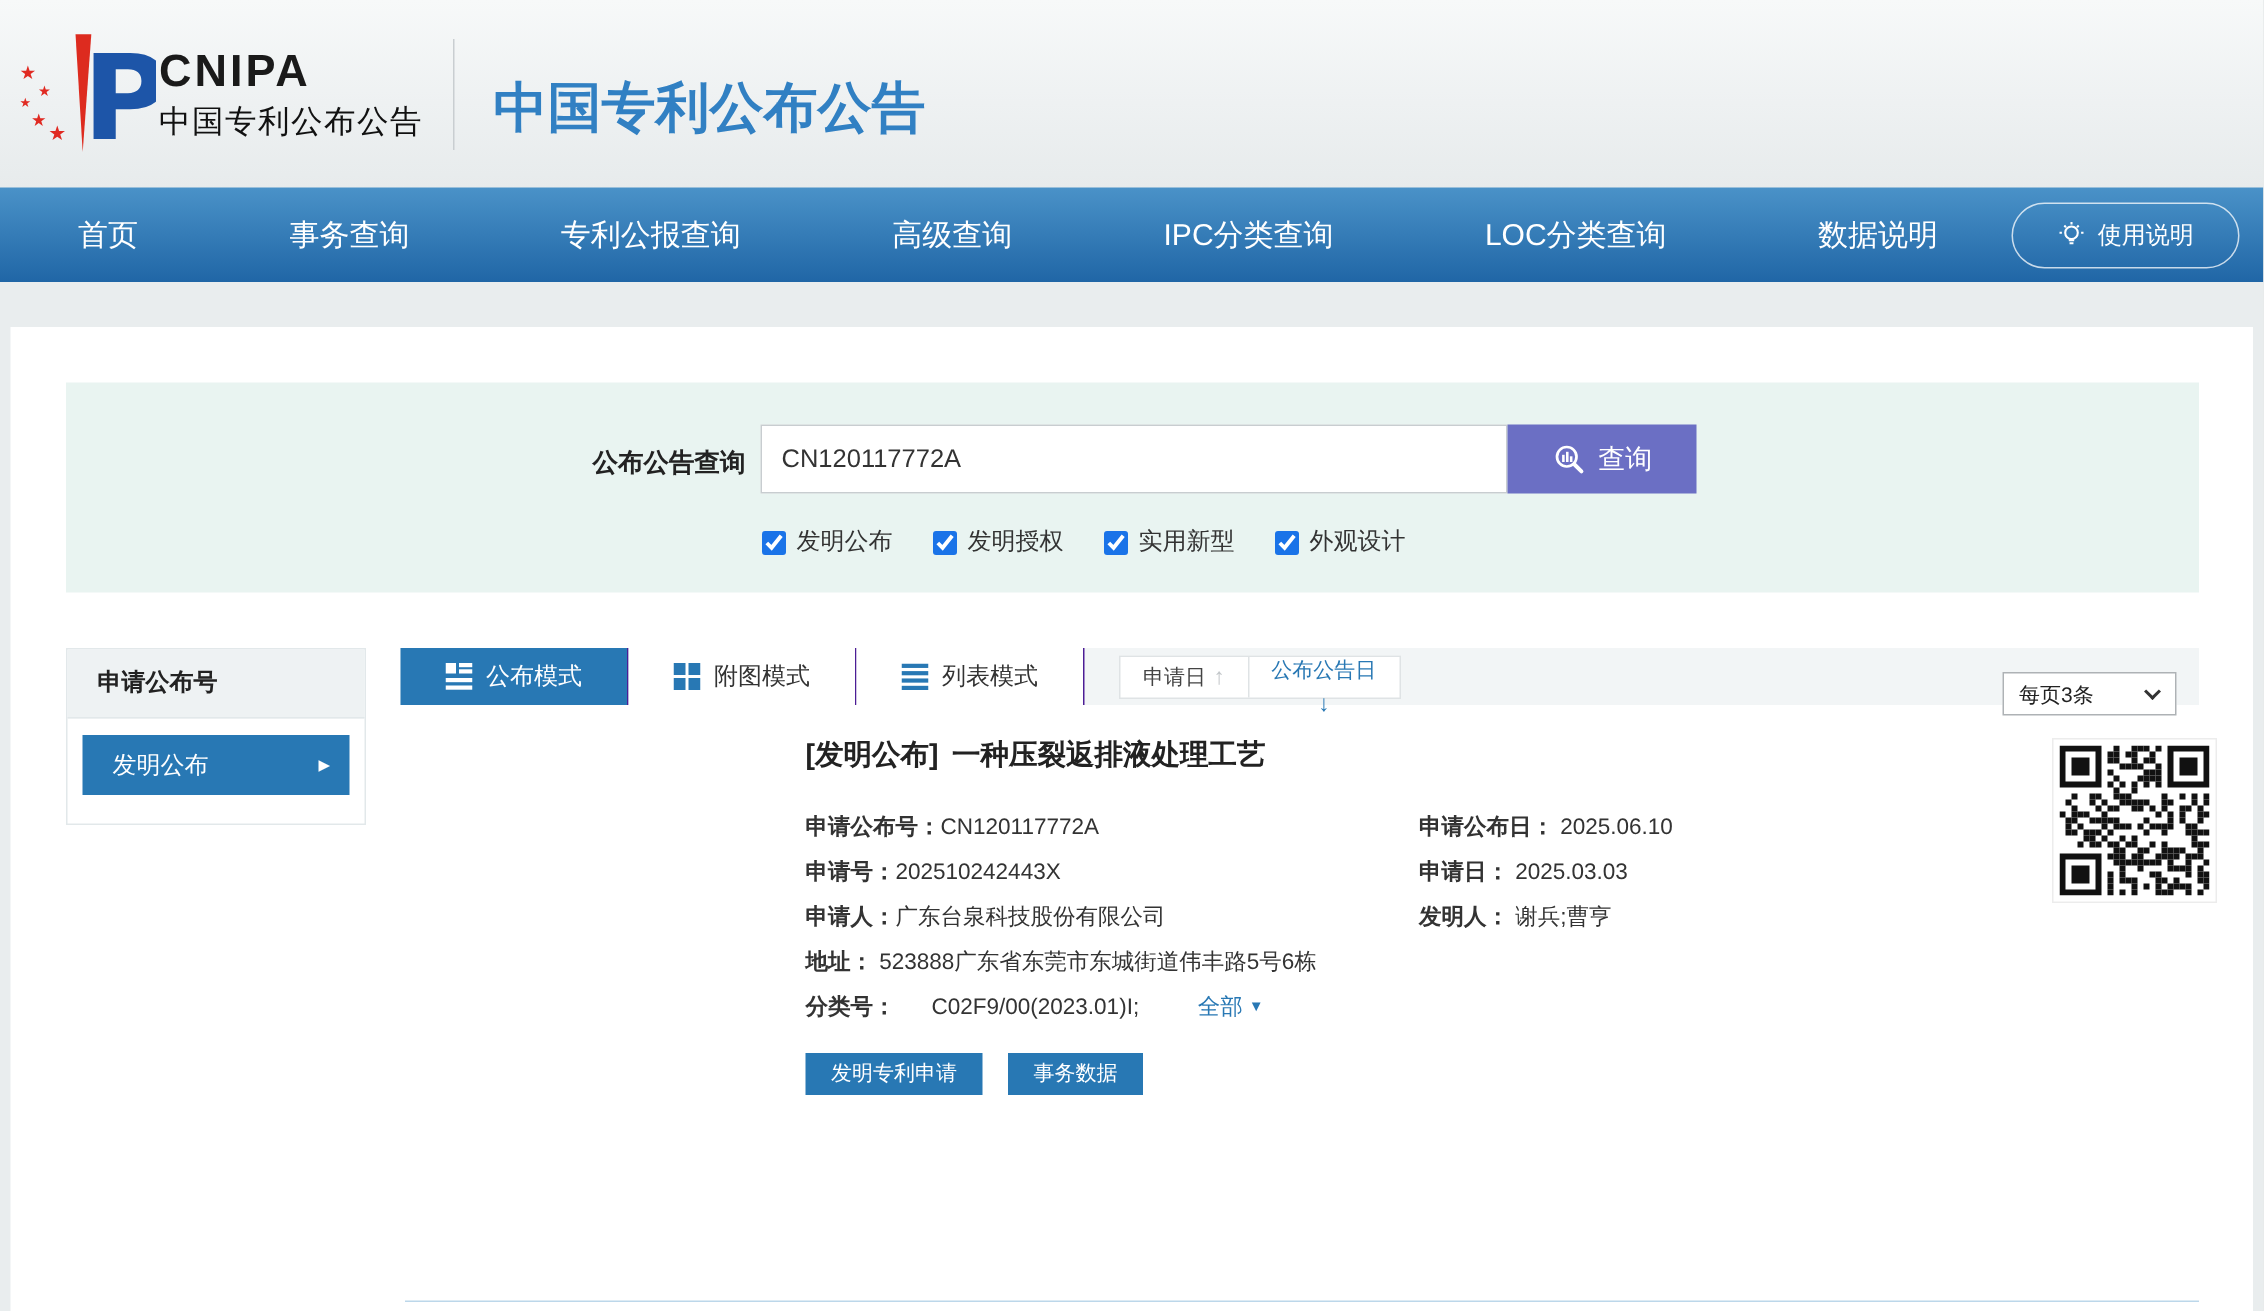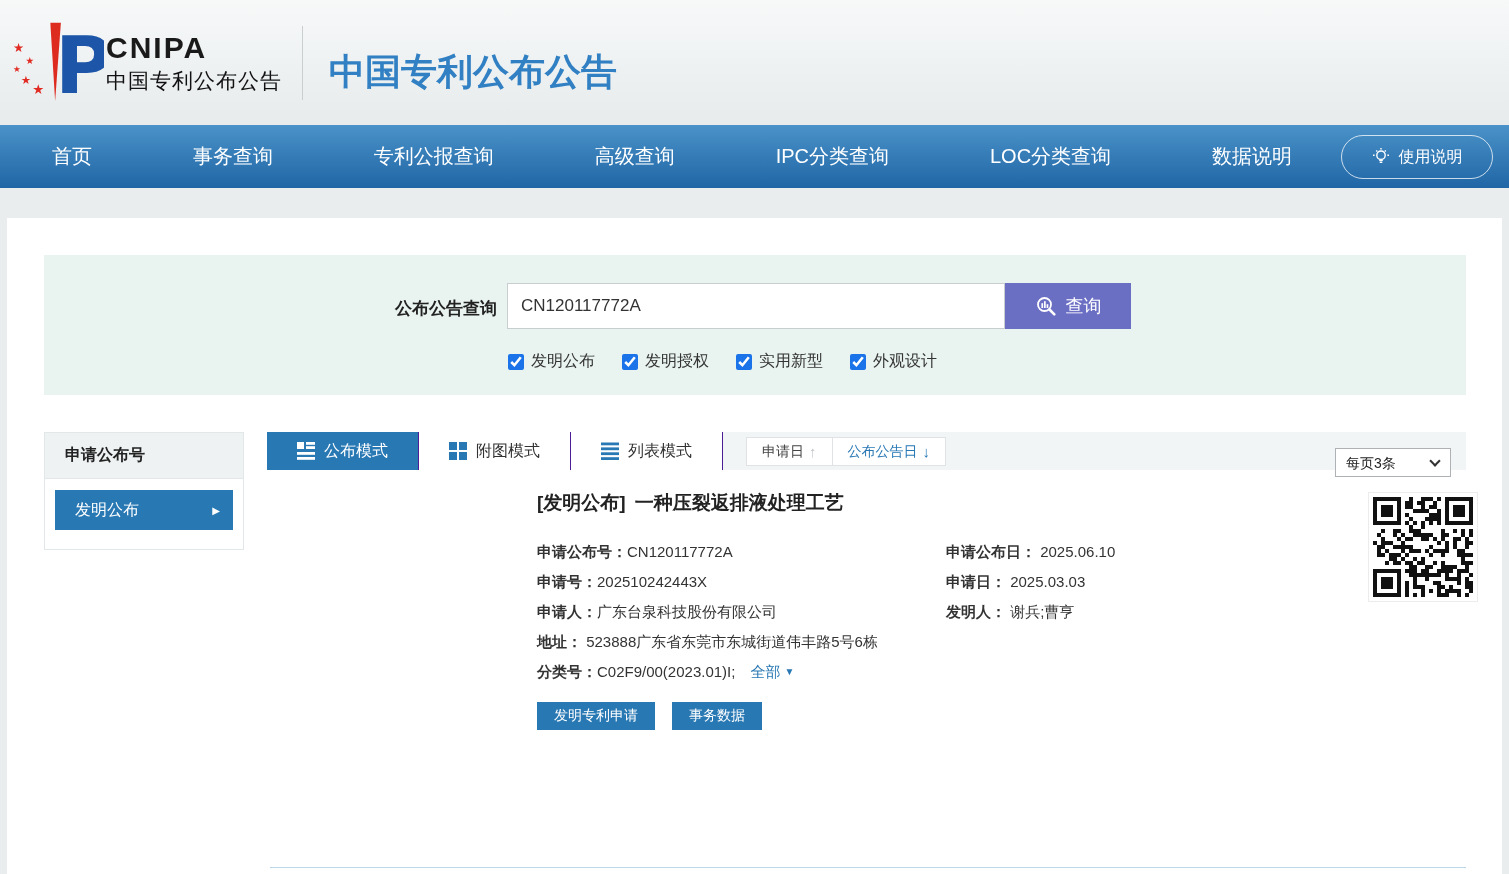--- a/index.html
+++ b/index.html
@@ -60,21 +60,21 @@
   .tab { width:152px; height:38px; display:flex; align-items:center; justify-content:center; gap:9px;
     background:#fff; border-right:1px solid #4c1d95; font-size:16px; color:#333; cursor:pointer; }
   .tab svg { color:#2878b4; }
   .tab.active { background:#2878b4; color:#fff; }
   .tab.active svg { color:#fff; }
   .sort-group { position:absolute; left:479px; top:5px; height:29px; display:flex;
     border:1px solid #dfe3e5; background:#fff; }
   .sort-btn { display:flex; align-items:center; gap:5px; padding:0 15px; font-size:14px; color:#444;
     cursor:pointer; }
   .sort-btn + .sort-btn { border-left:1px solid #dfe3e5; }
-  .sort-btn.active { color:#2878b4; }
+  .sort-btn.active { color:#2878b4;flex-direction:column; }
   .sort-arrow { font-weight:bold; font-size:15px; }
   .sort-btn:not(.active) .sort-arrow { color:#c3c7ca; }
   .page-size { position:absolute; left:1068px; top:16px; width:116px; height:29px; }
   .page-size select { width:100%; height:100%; font-size:14px; border:1px solid #aeb2b5; background:#fff;
     padding:0 10px; appearance:none; -webkit-appearance:none; color:#222; font-family:inherit; cursor:pointer; }
   .select-chevron { position:absolute; right:12px; top:9px; width:8px; height:8px;
     border-right:2px solid #333; border-bottom:2px solid #333; transform:rotate(45deg); pointer-events:none; }
 
   
   .result { position:absolute; left:530px; top:272px; width:936px; }
@@ -265,21 +265,21 @@
           <span class="field-value">谢兵;曹亨</span>
         </div>
       </div>
       <div class="field-row">
         <div>
           <span class="field-label">地址：</span>
           <span class="field-value">523888广东省东莞市东城街道伟丰路5号6栋</span>
         </div>
       </div>
       <div class="field-row">
-        <div style="display:flex;">
+        <div style="display:flex;gap:24px;">
           <span class="field-label">分类号：</span>
           <span class="field-value">C02F9/00(2023.01)I;</span>
           <span class="all-link">
             <span>全部</span>
             <span class="tri">▼</span>
           </span>
         </div>
       </div>
 
 

